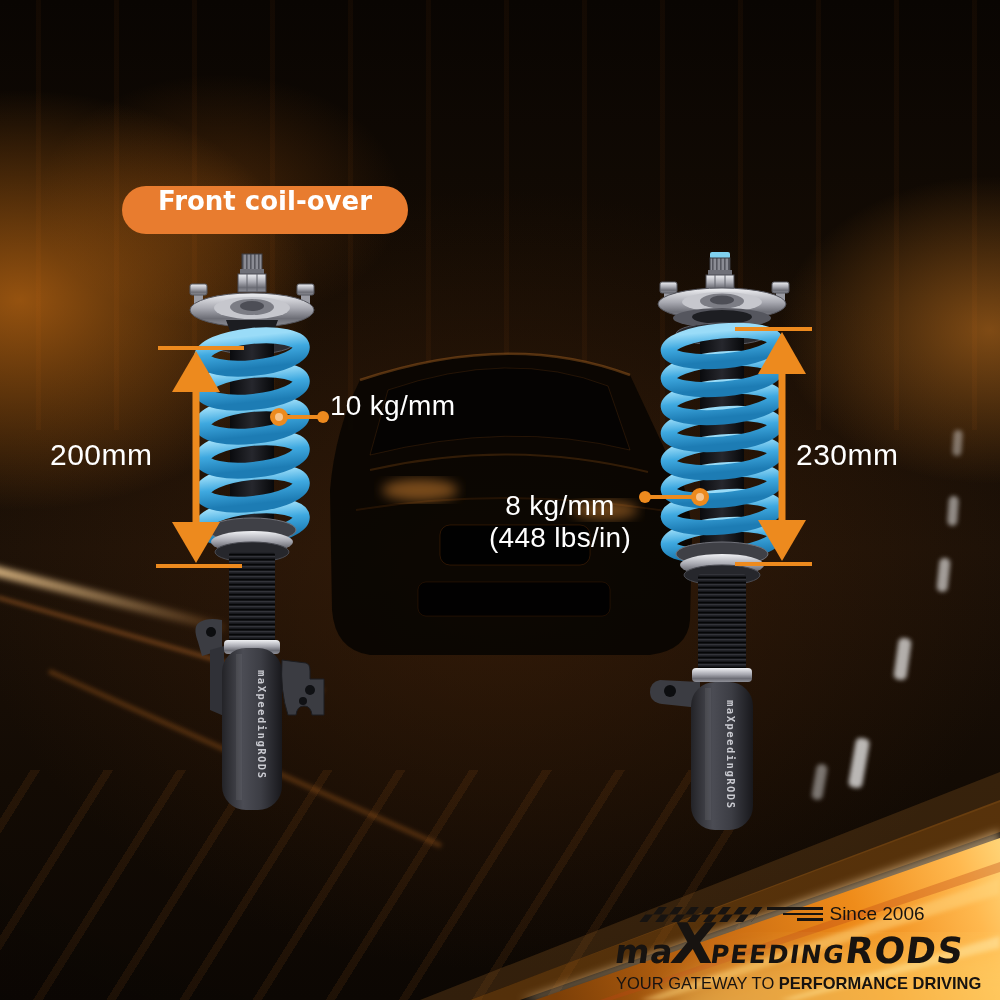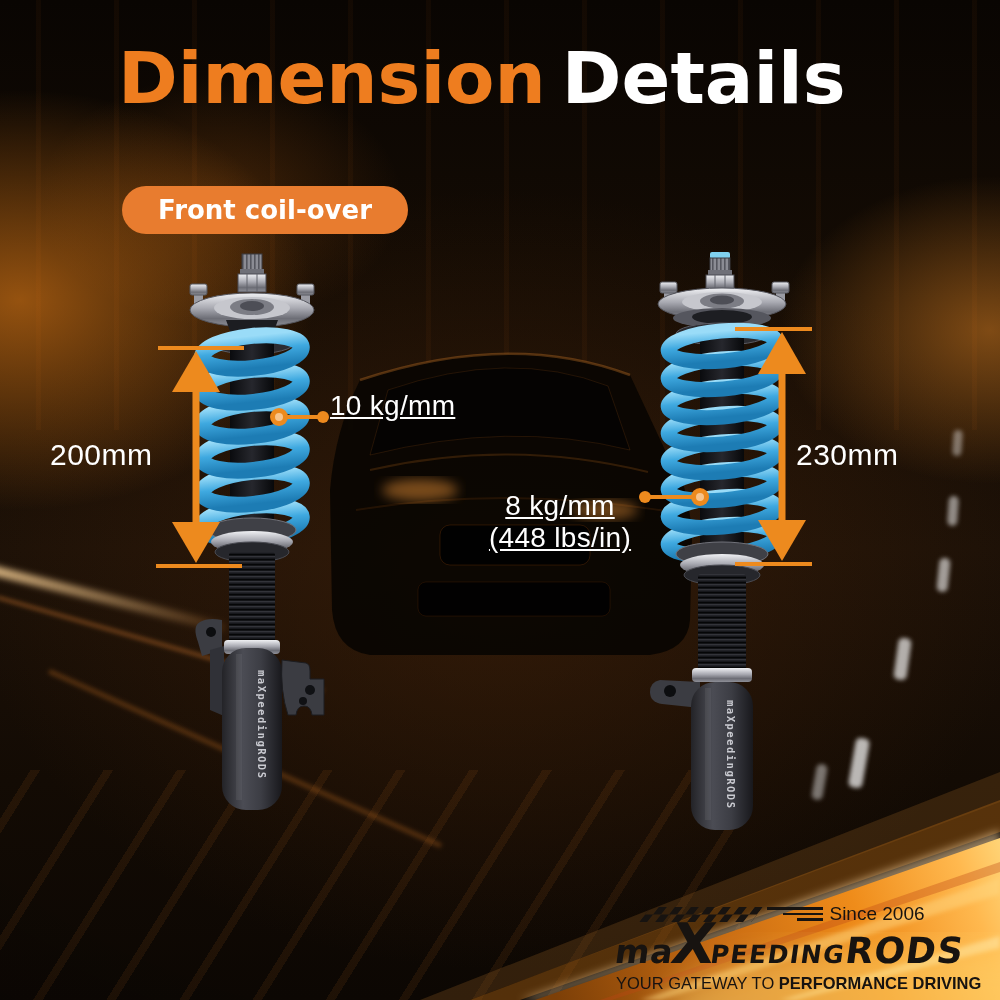--- a/index.html
+++ b/index.html
@@ -38,35 +38,35 @@
 
   
   .title{position:absolute;left:118px;top:36px;z-index:6;white-space:nowrap;
          font-family:"DejaVu Sans",sans-serif;font-weight:bold;font-size:72px;letter-spacing:0;}
   .title .hl{color:#EE7D1F;}
   .title .rest{color:#ffffff;margin-left:16px;}
 
   
   .badge{position:absolute;top:186px;height:48px;border-radius:24px;background:#E87C2F;z-index:6;
          color:#fff;font-family:"DejaVu Sans",sans-serif;font-weight:bold;font-size:26px;
-         display:flex;align-items:center;justify-content:center;}
+         display:flex;justify-content:center;}
   .badge.front{left:122px;width:286px;}
   .badge.rear{left:588px;width:274px;}
 
   
   .coil{position:absolute;z-index:4;}
   .overlay{position:absolute;inset:0;z-index:5;pointer-events:none;}
 
   
   .dim-label{position:absolute;color:#fff;font-size:30px;font-weight:normal;z-index:6;
              font-family:"Liberation Sans",sans-serif;letter-spacing:.5px;}
   #label200{left:50px;top:438px;width:122px;text-align:left;}
   #label230{left:796px;top:438px;}
   .rate-label{position:absolute;color:#fff;font-size:28px;line-height:32px;z-index:6;
-              font-family:"Liberation Sans",sans-serif;letter-spacing:.3px;text-decoration:underline;}
+              font-family:"Liberation Sans",sans-serif;letter-spacing:.3px;}
   #rateFront{left:330px;top:390px;text-align:left;}
   #rateRear{left:472px;top:462px;width:176px;text-align:center;margin-top:28px;}
 
   
   .logo{position:absolute;left:616px;top:904px;width:338px;z-index:10;color:#171310;}
   .logo-top{display:flex;align-items:center;justify-content:center;height:20px;}
   .checker{width:112px;height:15px;margin-right:10px;transform:skewX(-38deg);
     background:conic-gradient(#171310 0 25%, transparent 0 50%, #171310 0 75%, transparent 0) 0 0/16px 15px;}
   .speedlines{width:56px;margin-right:6px;display:flex;flex-direction:column;align-items:flex-end;gap:3px;}
   .speedlines i{display:block;height:2.5px;background:#171310;}
@@ -143,23 +143,20 @@
     <polygon points="520,1000 1000,830 1000,846 537,1000" fill="#ffdca8" opacity=".55" filter="url(#b4)"></polygon>
     <polygon points="535,1000 1000,838 1000,1000" fill="url(#bandGrad)"></polygon>
     <polygon points="600,1000 1000,862 1000,872 612,1000" fill="rgba(190,70,20,.35)"></polygon>
     <polygon points="640,1000 1000,878 1000,894 660,1000" fill="rgba(255,215,130,.5)" filter="url(#b2)"></polygon>
     <polygon points="780,1000 1000,936 1000,948 795,1000" fill="rgba(255,236,180,.55)" filter="url(#b2)"></polygon>
     <ellipse cx="910" cy="1012" rx="250" ry="66" fill="rgba(255,215,110,.5)" filter="url(#b16)"></ellipse>
   </svg>
 
   <div class="vignette"></div>
 
-  <div class="title">
-    <span class="hl">Dimension</span><span class="rest">Details</span>
-  </div>
 
   <div class="badge front">
     <span>Front coil-over</span>
   </div>
 
   <svg class="coil" style="left:150px;top:246px;width:210px;height:575px" viewBox="0 0 210 575">
     <defs>
       <linearGradient id="fSilver" x1="0" y1="0" x2="0" y2="1">
         <stop offset="0" stop-color="#f0f1f4"></stop>
           <stop offset=".45" stop-color="#a8a9b1"></stop>

